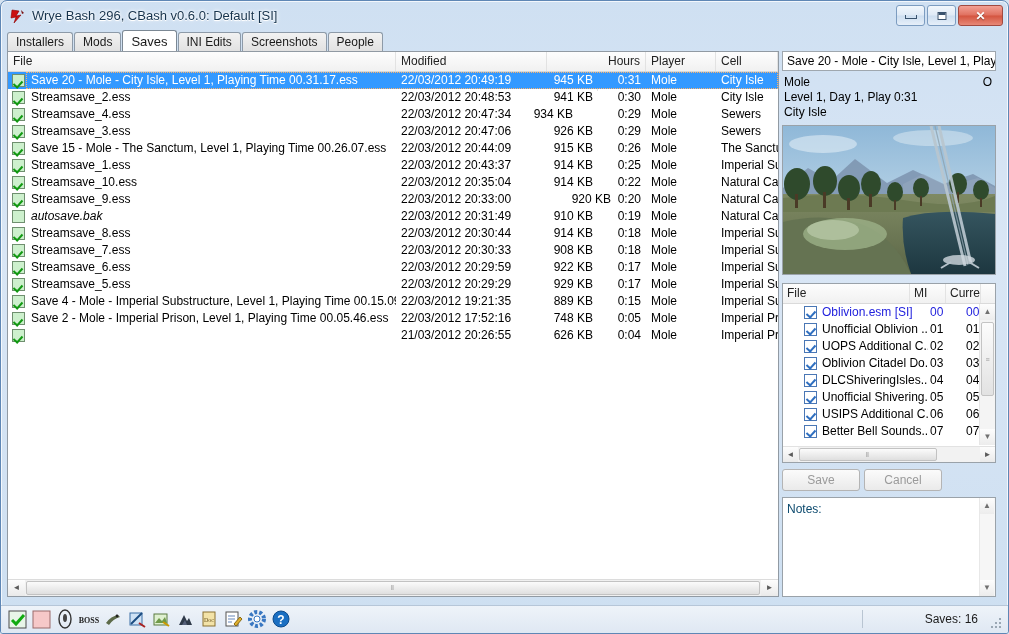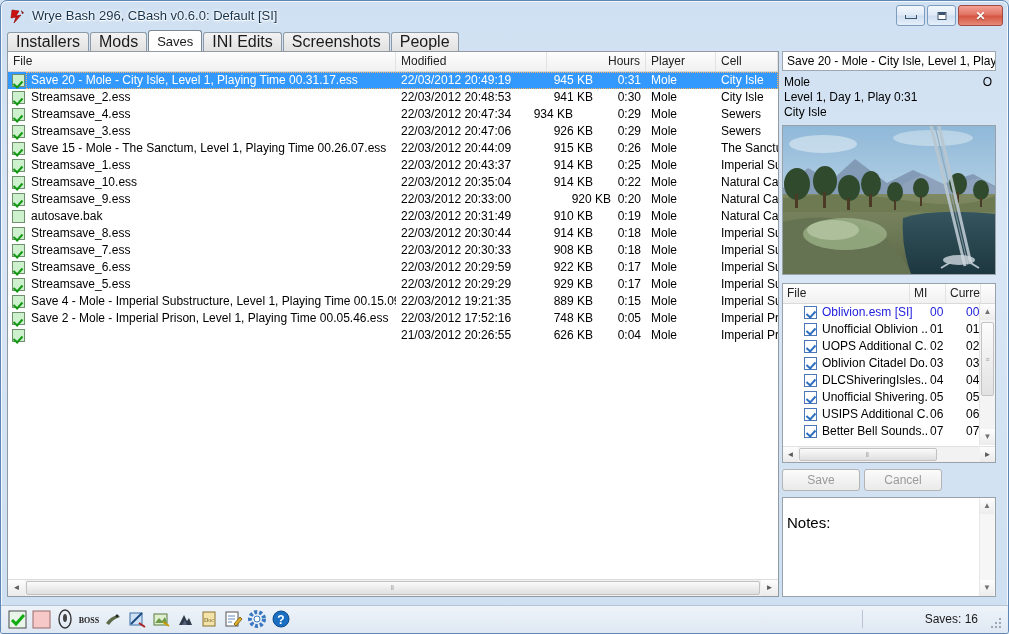--- a/index.html
+++ b/index.html
@@ -59,21 +59,21 @@
   .tabstrip{
     position:absolute;left:6px;top:31px;right:6px;height:20px;
   }
   .tab{
     position:relative;float:left;height:27px;margin-right:1px;
     box-sizing:border-box;
     padding:0 8px;
     border:1px solid #8d9aa8;border-bottom:none;
     border-radius:3px 3px 0 0;
     background:linear-gradient(to bottom,#f2f2f2,#dadada);
-    font-size:16px;color:#1a1a1a;
+    font-size:12px;color:#1a1a1a;
     line-height:18px;
     cursor:default;
   }
   .tab.active{
     height:21px;margin-top:-2px;line-height:21px;
     background:#fff;border-color:#7b8894;
     z-index:4;
     font-size:13px;
   }
 
@@ -235,21 +235,21 @@
     box-sizing:border-box;
     border:1px solid #b4b4b4;border-radius:3px;
     background:linear-gradient(to bottom,#fbfbfb,#eaeaea);
     color:#9a9a9a;font-size:12px;text-align:center;line-height:20px;
   }
   .notes{
     position:absolute;left:0;top:446px;width:214px;height:100px;
     border:1px solid #9aa2a9;box-sizing:border-box;background:#fff;
   }
   .notes-text{
-    position:absolute;left:4px;top:16px;font-size:15px;color:#000000;
+    position:absolute;left:4px;top:4px;font-size:12px;color:#0c4a6e;
   }
   .nvscroll{
     position:absolute;right:0;top:0;bottom:0;width:16px;
     background:#f6f6f6;border-left:1px solid #e8e8e8;box-sizing:border-box;
   }
 
   
   .statusbar{
     position:absolute;left:0;bottom:0;right:0;height:28px;
     background:linear-gradient(to bottom,#eef3f9,#dfe8f3);
@@ -389,21 +389,21 @@
             <span class="chk on"></span>
             <div class="cell cfile" style="left: 20px; width: 368px;">Streamsave_9.ess</div>
             <div class="cell" style="left: 388px; width: 151px;">22/03/2012 20:33:00</div>
             <div class="cell r" style="left: 539px; width: 51px; margin-left: 18px;">920 KB</div>
             <div class="cell r" style="left: 590px; width: 48px;">0:20</div>
             <div class="cell" style="left: 638px; width: 70px;">Mole</div>
             <div class="cell" style="left: 708px; width: 62px;">Natural Ca...</div>
           </div>
           <div class="row">
             <span class="chk"></span>
-            <div class="cell cfile" style="left: 20px; width: 368px;">autosave.bak</div>
+            <div class="cell cfile" style="left: 20px; width: 368px; font-style: italic;">autosave.bak</div>
             <div class="cell" style="left: 388px; width: 151px;">22/03/2012 20:31:49</div>
             <div class="cell r" style="left: 539px; width: 51px;">910 KB</div>
             <div class="cell r" style="left: 590px; width: 48px;">0:19</div>
             <div class="cell" style="left: 638px; width: 70px;">Mole</div>
             <div class="cell" style="left: 708px; width: 62px;">Natural Ca...</div>
           </div>
           <div class="row">
             <span class="chk on"></span>
             <div class="cell cfile" style="left: 20px; width: 368px;">Streamsave_8.ess</div>
             <div class="cell" style="left: 388px; width: 151px;">22/03/2012 20:30:44</div>

